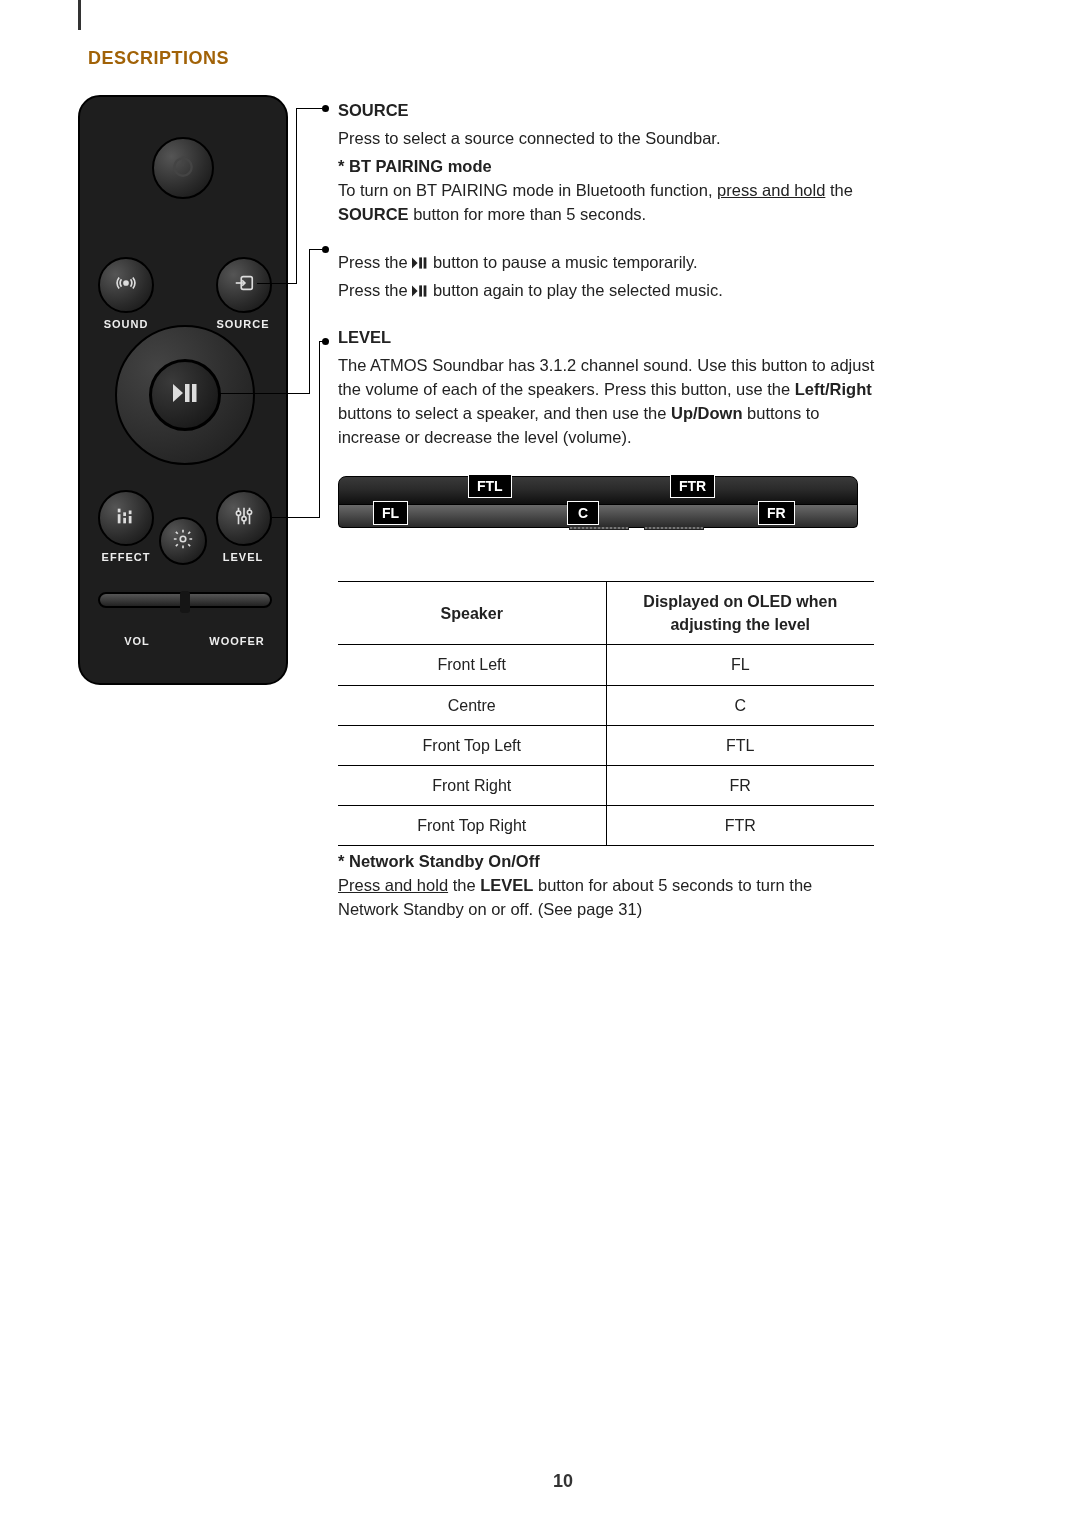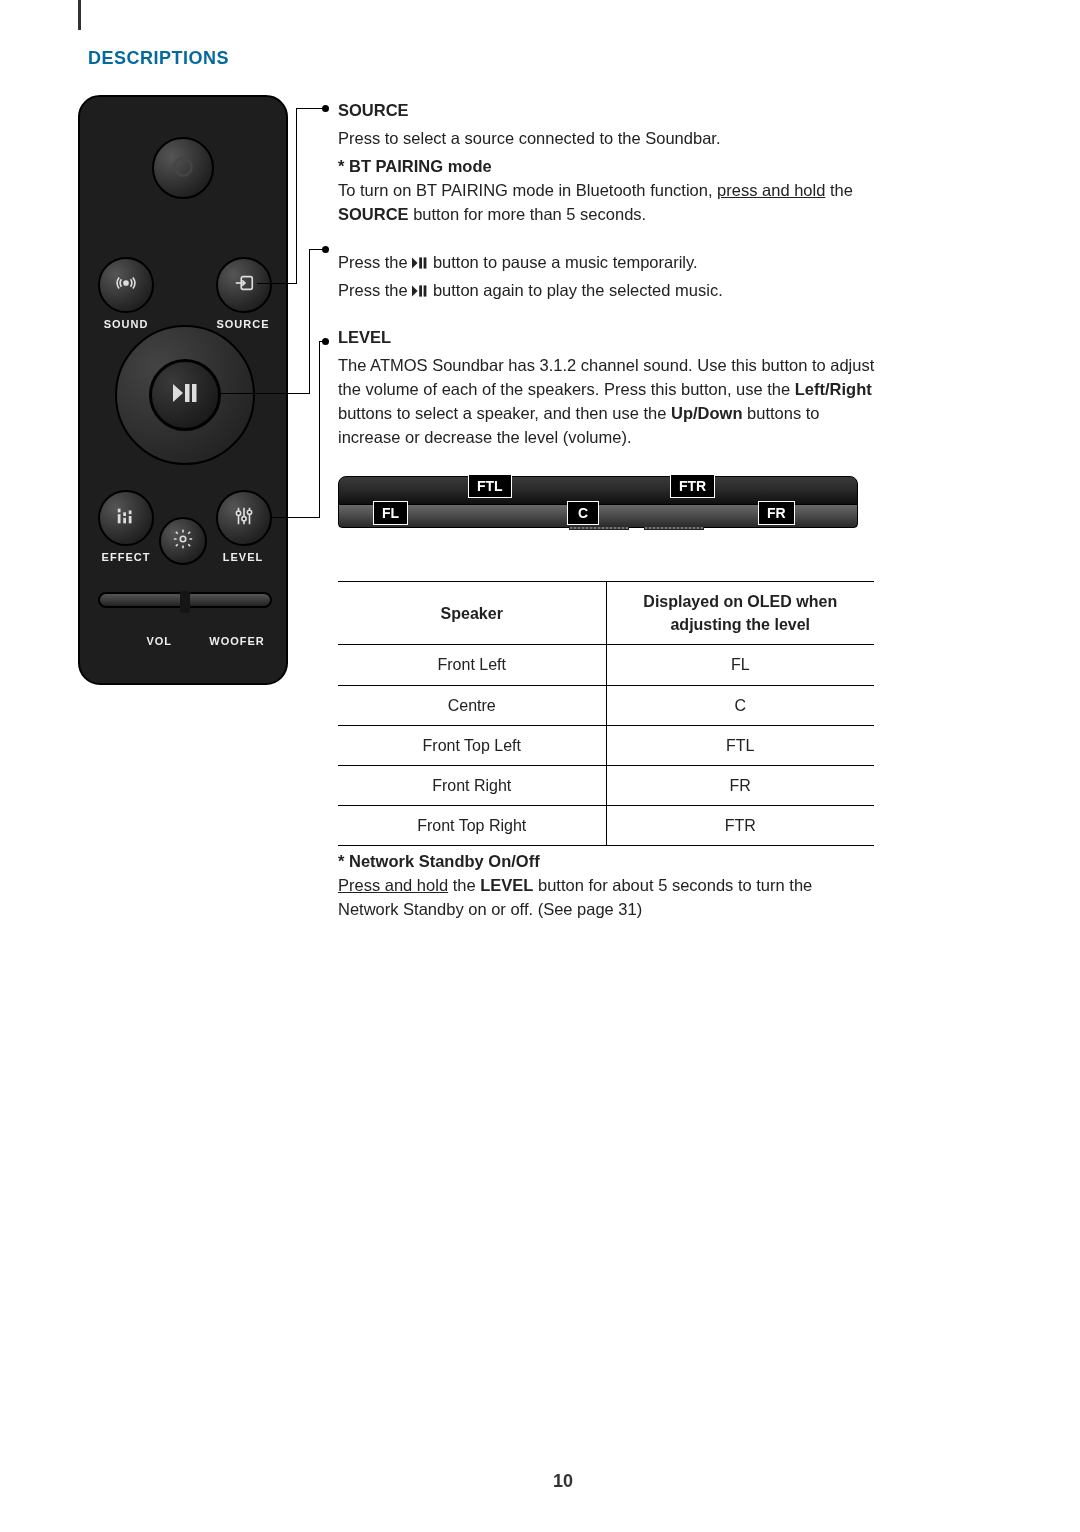--- a/index.html
+++ b/index.html
@@ -20,21 +20,21 @@
     height: 30px;
     background: #333;
   }
   .section-title {
     position: absolute;
     left: 88px;
     top: 48px;
     font-weight: bold;
     font-size: 18px;
     letter-spacing: 0.5px;
-    color: #0369a1;
+    color: #a16207;
   }
   
   .remote {
     position: absolute;
     left: 78px;
     top: 95px;
     width: 210px;
     height: 590px;
     background: #1e1e1e;
     border-radius: 22px;
@@ -97,21 +97,21 @@
   }
   .slider-vol { top: 495px; }
   .slider-notch {
     position: absolute;
     left: 50%; top: -3px;
     width: 10px; height: 22px;
     margin-left: -5px;
     background: #151515;
     border-radius: 3px;
   }
-  .lbl-vol { left: 42px; top: 538px; width: 50px; text-align: right; }
+  .lbl-vol { left: 32px; top: 538px; width: 50px; }
   .lbl-woofer { left: 122px; top: 538px; width: 70px; }
   .icon-svg { width: 26px; height: 26px; }
   .icon-svg-sm { width: 22px; height: 22px; }
 
   
   .connector {
     position: absolute;
     border-top: 1px solid #000;
   }
   .dot {

